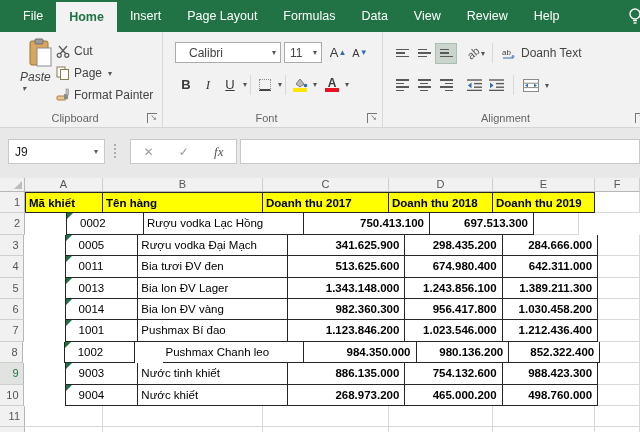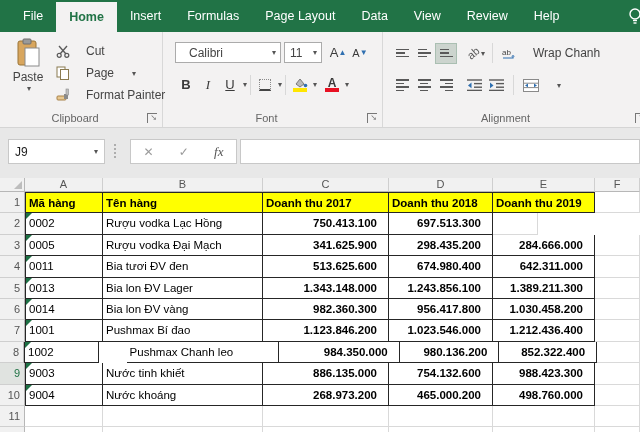--- a/index.html
+++ b/index.html
@@ -19,21 +19,21 @@
 
   
   #ribbon { position:absolute; top:32px; left:0; width:640px; height:96px;
             background:#f3f2f2; border-bottom:1px solid #d5d5d5; font-size:12px; color:#444; }
   .rgroup { position:absolute; top:0; height:95px; border-right:1px solid #d8d8d8; }
   .rgroup-label { position:absolute; bottom:3px; left:0; right:12px; text-align:center;
                   font-size:11px; color:#666; }
   .launcher { position:absolute; bottom:4px; right:5px; width:10px; height:10px;
               border-top:1px solid #777; border-left:1px solid #777; color:#777;
               font-size:8px; line-height:8px; text-align:right; cursor:pointer; }
-  .sbtn { display:flex; align-items:center; gap:16px; height:22px; padding:0 2px;
+  .sbtn { display:flex; align-items:center; gap:4px; height:22px; padding:0 2px;
           white-space:nowrap; cursor:pointer; }
   .dd { font-size:8px; color:#555; margin-left:2px; }
   .combo { background:#fff; border:1px solid #ababab; height:21px; display:flex;
            align-items:center; font-size:12px; padding-left:5px; cursor:pointer; }
   .combo .dd { margin-left:auto; padding-right:4px; }
   .iconbtn { width:22px; height:21px; display:flex; align-items:center; justify-content:center;
              cursor:pointer; color:#3a3a3a; }
   .vsep { width:1px; background:#d8d8d8; height:20px; margin:0 3px; }
   .bars { display:inline-flex; flex-direction:column; gap:2px; }
   .bars i { display:block; height:1.5px; background:#595959; }
@@ -71,55 +71,55 @@
             border-bottom:1px solid #cfcfcf; font-size:11px; color:#555; text-align:right;
             padding-right:4px; line-height:20px; cursor:pointer; }
   .rowhdr.sel { background:#e0e3e0; color:#217346; }
   .cell { font-size:11.5px; line-height:20px; overflow:hidden; white-space:nowrap;
           position:relative; cursor:cell; }
   .ecell { border-right:1px solid #d9d9d9; border-bottom:1px solid #d9d9d9; }
   .tcell { border-right:1px solid #262626; border-bottom:1px solid #262626; padding:0 3px; }
   .colA  { border-left:1px solid #262626; }
   .toprow{ border-top:1px solid #262626; }
   .yellow { background:#ffff00; font-weight:bold; color:#000; }
-  .num { text-align:right; font-weight:bold; padding-right:11px; }
-  .code { padding-left:3px; }
+  .num { text-align:right; font-weight:bold; padding-right:5px; }
+  .code { padding-left:13px;margin-left:41px; }
   .tri { position:absolute; left:0; top:0; width:0; height:0;
          border-top:6px solid #1e7145; border-right:6px solid transparent; }
 
   svg { display:block; }
 </style>
 </head>
 <body>
 
 <div id="tabbar">
 
   <div class="tab">File</div>
     <div class="tab active">Home</div>
     <div class="tab">Insert</div>
+    <div class="tab">Page Layout</div>
     <div class="tab">Formulas</div>
-    <div class="tab">Page Layout</div>
     <div class="tab">Data</div>
     <div class="tab">View</div>
     <div class="tab">Review</div>
     <div class="tab">Help</div>
     <div id="tellme-group">
     <svg width="14" height="18" viewBox="0 0 14 18">
       <circle cx="7" cy="7" r="5" fill="none" stroke="#fff" stroke-width="1.4"></circle>
       <line x1="5" y1="13.5" x2="9" y2="13.5" stroke="#fff" stroke-width="1.4"></line>
       <line x1="5.5" y1="16" x2="8.5" y2="16" stroke="#fff" stroke-width="1.4"></line>
     </svg>
 
   </div>
 </div>
 
 <div id="ribbon">
 
   <div class="rgroup" style="left:0;width:163px;">
-    <div class="abs" style="left:8px;top:6px;width:40px;text-align:center;cursor:pointer;">
+    <div class="abs" style="left:20px;top:6px;width:40px;text-align:left;cursor:pointer;font-style:italic;">
       <svg width="26" height="30" viewBox="0 0 26 30" style="margin:0 auto;">
         <rect x="3" y="3" width="18" height="24" rx="2" fill="#d8a65e" stroke="#9a7436"></rect>
         <rect x="8" y="1" width="8" height="5" rx="1" fill="#9a9a9a" stroke="#6f6f6f"></rect>
         <rect x="10" y="10" width="14" height="18" fill="#fff" stroke="#8a8a8a"></rect>
       </svg>
       <div style="font-size:12px;margin-top:2px;">Paste</div>
       <div class="dd">▾</div>
     </div>
     <div class="abs" style="left:54px;top:8px;">
       <div class="sbtn">
@@ -237,21 +237,21 @@
         <span style="display:inline-block;transform:rotate(-40deg);font-size:11px;color:#595959;">ab</span>
         <span class="dd">▾</span>
       </div>
       <div class="vsep"></div>
       <div class="sbtn" style="margin-left:4px;">
         <svg width="15" height="13" viewBox="0 0 15 13">
           <text x="0" y="8" font-size="8" fill="#444" font-family="sans-serif">ab</text>
           <path d="M1 11 H11 V9.5" fill="none" stroke="#2f6fb0" stroke-width="1.2"></path>
           <path d="M9 9.5 L11 8 L13 9.5" fill="#2f6fb0"></path>
         </svg>
-        <span>Wrap Chanh</span>
+        <span>Doanh Text</span>
       </div>
     </div>
     <div class="abs" style="left:8px;top:42px;display:flex;align-items:center;">
       <div class="iconbtn">
         <span class="bars">
             <i style="width:13px"></i>
             <i style="width:8px"></i>
             <i style="width:13px"></i>
             <i style="width:8px"></i>
           </span>
@@ -335,21 +335,21 @@
       </div>
       <div class="colhdr" style="width: 78px;">A</div>
       <div class="colhdr" style="width: 160px;">B</div>
       <div class="colhdr" style="width: 126px;">C</div>
       <div class="colhdr" style="width: 104px;">D</div>
       <div class="colhdr" style="width: 102px;">E</div>
       <div class="colhdr" style="width: 45px;">F</div>
     </div>
     <div class="grow">
       <div class="rowhdr">1</div>
-      <div class="cell tcell toprow yellow colA" style="width: 78px;">Mã hàng</div>
+      <div class="cell tcell toprow yellow colA" style="width: 78px;">Mã khiết</div>
       <div class="cell tcell toprow yellow" style="width: 160px;">Tên hàng</div>
       <div class="cell tcell toprow yellow" style="width: 126px;">Doanh thu 2017</div>
       <div class="cell tcell toprow yellow" style="width: 104px;">Doanh thu 2018</div>
       <div class="cell tcell toprow yellow" style="width: 102px;">Doanh thu 2019</div>
       <div class="cell ecell" style="width: 45px;"></div>
     </div>
     <div class="grow">
       <div class="rowhdr">2</div>
       <div class="cell tcell colA code" style="width: 78px;"><span class="tri"></span>0002</div>
       <div class="cell tcell" style="width: 160px;">Rượu vodka Lạc Hồng</div>
@@ -416,21 +416,21 @@
       <div class="cell tcell colA code" style="width: 78px;"><span class="tri"></span>9003</div>
       <div class="cell tcell" style="width: 160px;">Nước tinh khiết</div>
       <div class="cell tcell num" style="width: 126px;">886.135.000</div>
       <div class="cell tcell num" style="width: 104px;">754.132.600</div>
       <div class="cell tcell num" style="width: 102px;">988.423.300</div>
       <div class="cell ecell" style="width: 45px;"></div>
     </div>
     <div class="grow">
       <div class="rowhdr">10</div>
       <div class="cell tcell colA code" style="width: 78px;"><span class="tri"></span>9004</div>
-      <div class="cell tcell" style="width: 160px;">Nước khoáng</div>
+      <div class="cell tcell" style="width: 160px;">Nước khiết</div>
       <div class="cell tcell num" style="width: 126px;">268.973.200</div>
       <div class="cell tcell num" style="width: 104px;">465.000.200</div>
       <div class="cell tcell num" style="width: 102px;">498.760.000</div>
       <div class="cell ecell" style="width: 45px;"></div>
     </div>
     <div class="grow">
       <div class="rowhdr">11</div>
       <div class="cell ecell" style="width: 78px;"></div>
       <div class="cell ecell" style="width: 160px;"></div>
       <div class="cell ecell" style="width: 126px;"></div>

